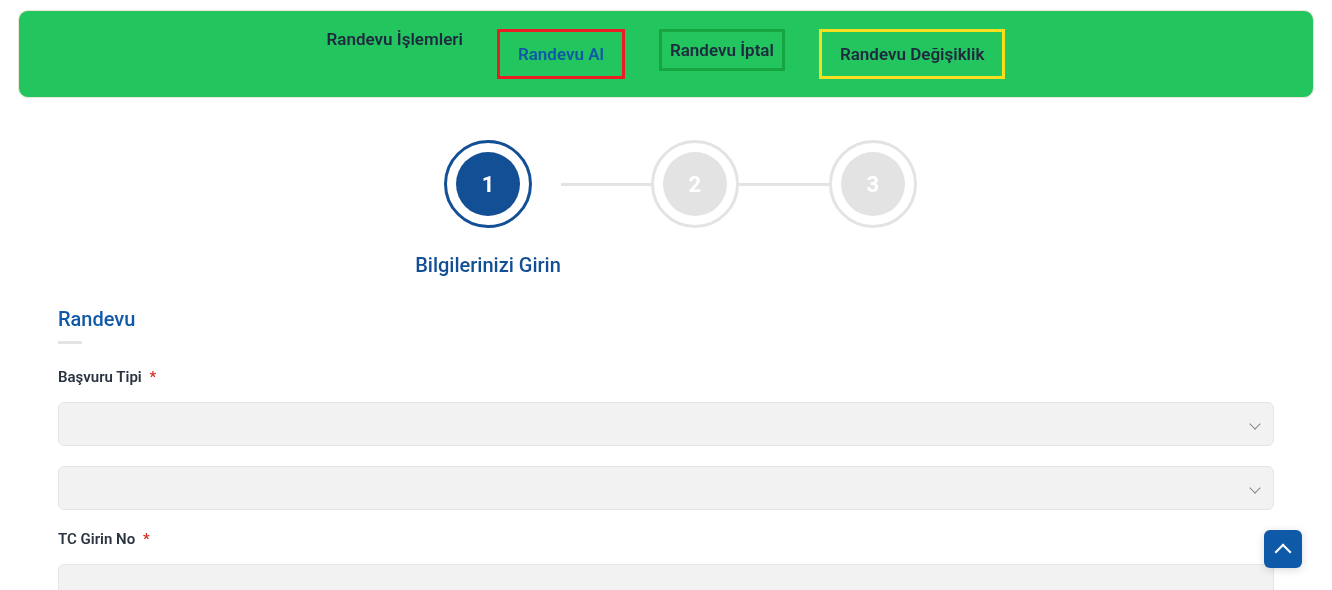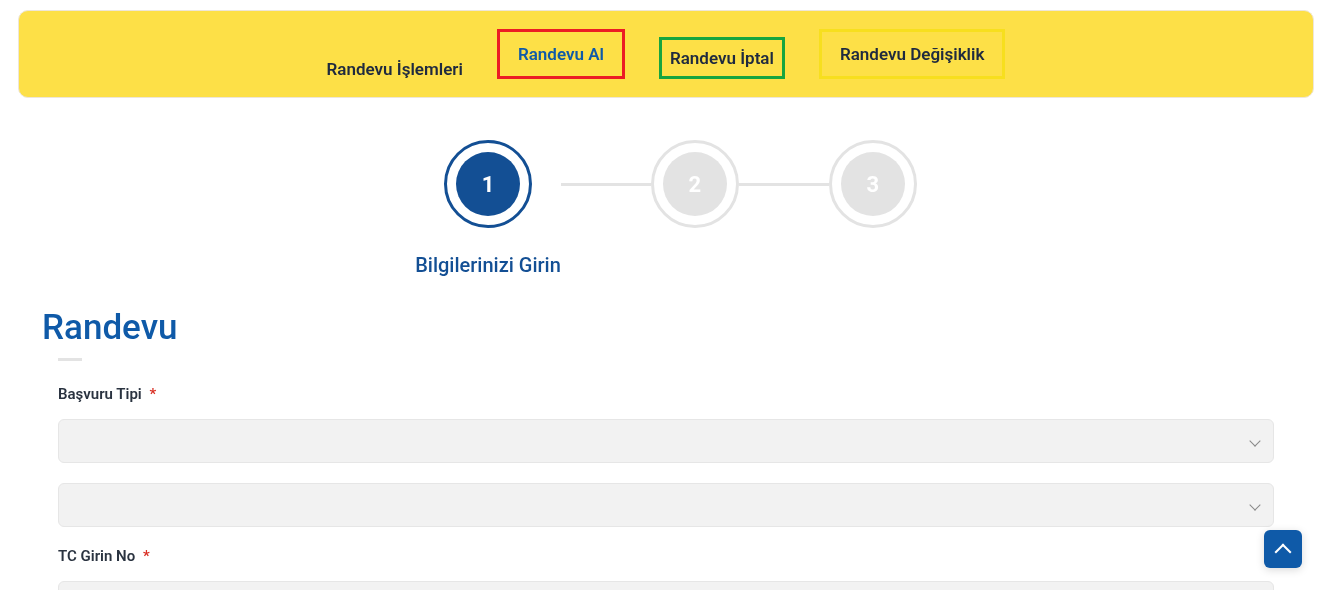--- a/index.html
+++ b/index.html
@@ -2,26 +2,26 @@
 <html><head>
   <meta charset="utf-8">
   <style>
     * { margin: 0; padding: 0; box-sizing: border-box; }
     body {
       font-family: -apple-system, BlinkMacSystemFont, "Segoe UI", Roboto, sans-serif;
       background: #fff;
       padding: 10px 18px 30px 18px;
     }
     .topbar {
-      background: #fde047;
+      background: #22c55e;
       border-radius: 10px;
       padding: 18px 0;
       display: flex;
       justify-content: center;
-      align-items: flex-end;
+      align-items: flex-start;
       gap: 34px;
       border: 1px solid #eee6d8;
     }
     .topbar .menu-item {
       font-weight: 600;
       font-size: 17px;
       color: #1f2a3f;
       cursor: pointer;
       white-space: nowrap;
     }
@@ -91,23 +91,23 @@
       white-space: nowrap;
     }
     .step-line {
       width: 90px;
       height: 3px;
       background: #e3e3e3;
       margin-top: 43px;
     }
     .section-title {
       color: #0f5aa8;
-      font-size: 35px;
+      font-size: 20px;
       font-weight: 500;
-      margin: 10px 0 6px 24px;
+      margin: 10px 0 6px 40px;
     }
     .section-divider {
       width: 24px;
       height: 3px;
       background: #e3e3e3;
       margin: 10px 0 24px 40px;
     }
     .form-grid {
       display: grid;
       grid-template-columns: 1fr;

